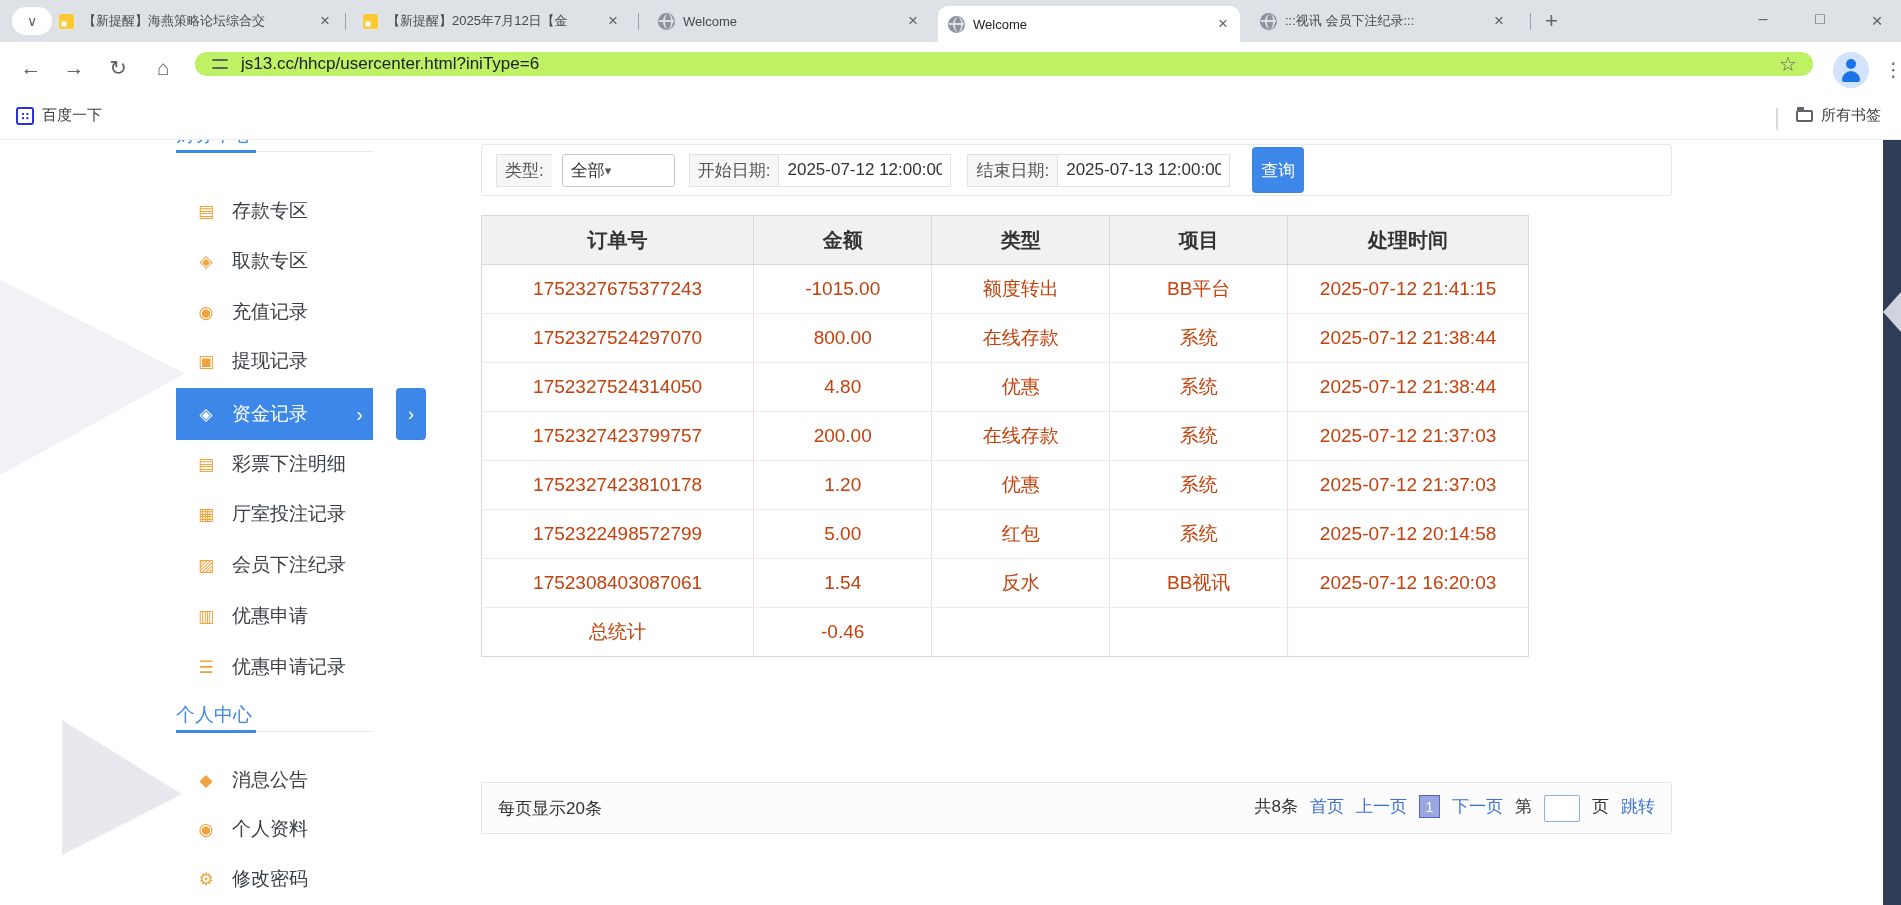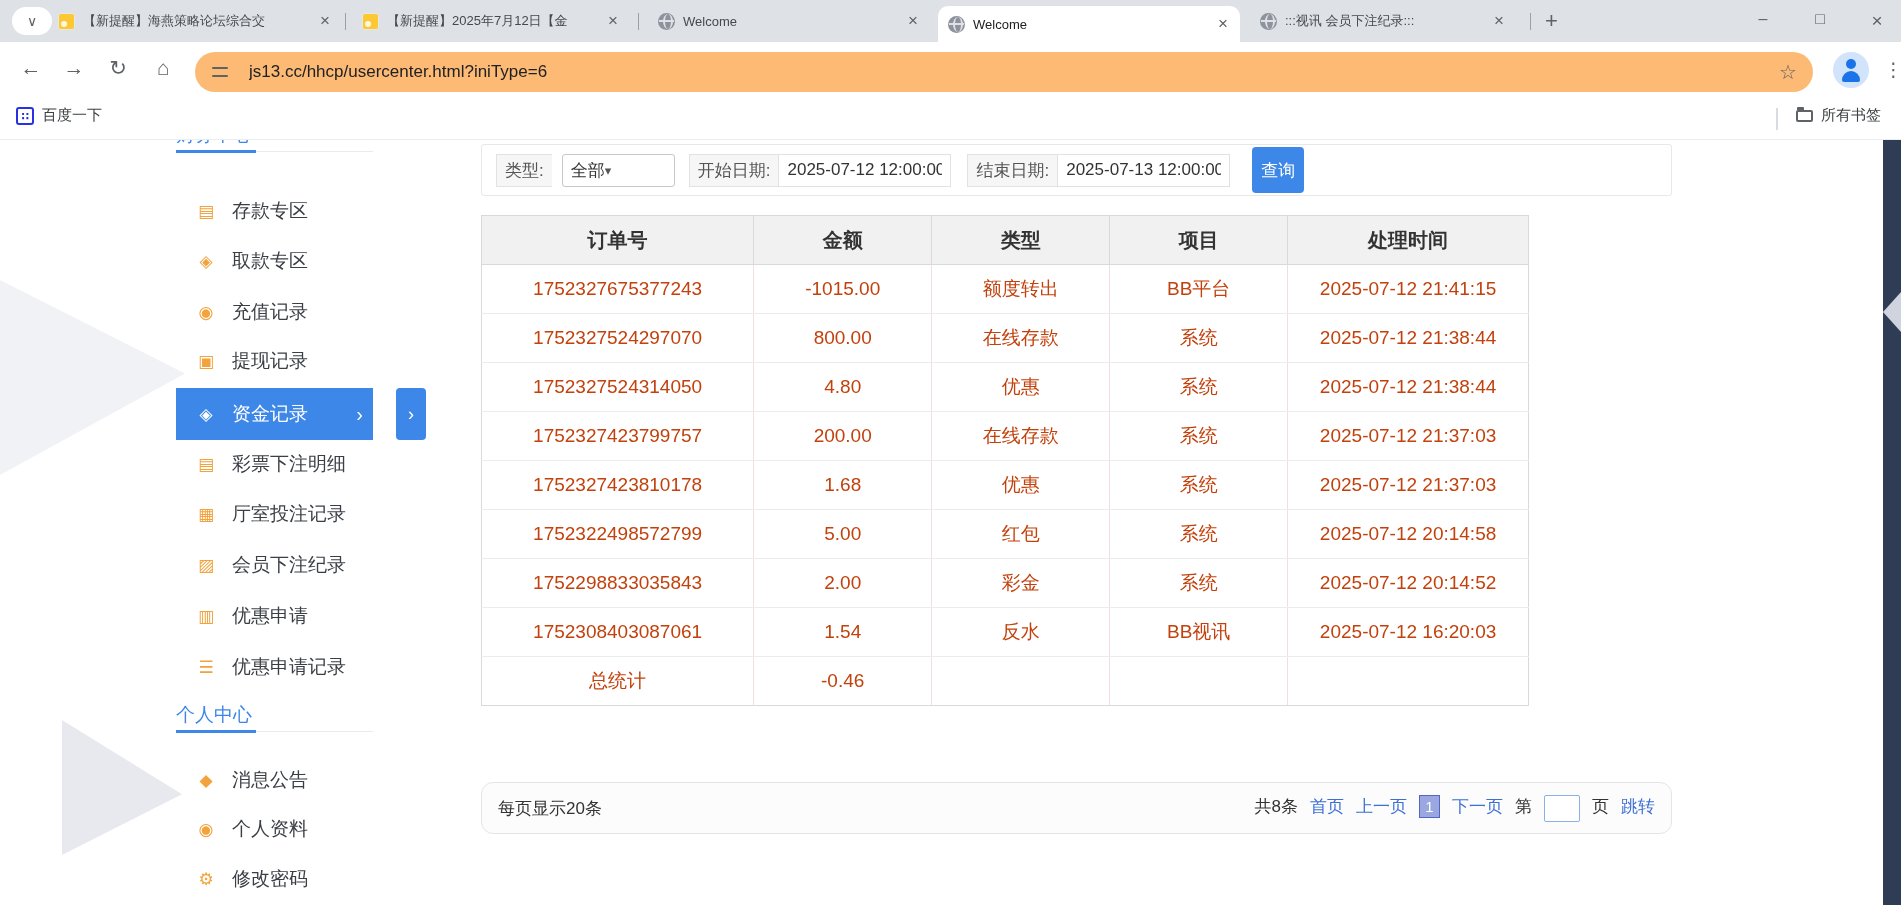--- a/index.html
+++ b/index.html
@@ -24,22 +24,22 @@
   .fav.forum::after { content:""; position:absolute; left:2px; bottom:2px; width:6px; height:6px;
     border-radius:50%; background:rgba(255,255,255,.85); }
   .fav.globe { border-radius:50%; background:#8d939c; }
   .fav.globe::before { content:""; position:absolute; left:1px; right:1px; top:7px; height:2px; background:#dfe1e6; }
   .fav.globe::after { content:""; position:absolute; left:5px; top:1px; bottom:1px; width:6px;
     border-radius:50%; border:2px solid #dfe1e6; border-top:none; border-bottom:none; }
 
   
   .toolbar { position:absolute; top:42px; left:0; width:1901px; height:56px; background:#fff; }
   .nav-ic { position:absolute; top:14px; font-size:21px; color:#5f6368; width:30px; text-align:center; }
-  .omnibox { position:absolute; left:195px; top:10px; width:1618px; height:40px; background:#fdba74;
-    border-radius:20px; display:flex; align-items:center; padding:0 16px; gap:20px; }
+  .omnibox { position:absolute; left:195px; top:10px; width:1618px; height:24px; background:#bef264;
+    border-radius:20px; display:flex; align-items:center; padding:0 16px; gap:12px; }
   .tune { position:relative; width:18px; height:18px; flex:0 0 18px; }
   .tune::before, .tune::after { content:""; position:absolute; left:1px; right:1px; height:2px;
     background:#5f6368; border-radius:1px; }
   .tune::before { top:4px; } .tune::after { bottom:4px; }
   .url { font-size:17px; color:#202124; flex:1; white-space:nowrap; overflow:hidden; }
   .star { font-size:20px; color:#5f6368; }
   .avatar { position:absolute; left:1833px; top:10px; width:36px; height:36px; border-radius:50%; background:#d2e3fc; }
   .avatar::before { content:""; position:absolute; left:13px; top:7px; width:10px; height:10px;
     border-radius:50%; background:#1a73e8; }
   .avatar::after { content:""; position:absolute; left:9px; top:19px; width:18px; height:11px;
@@ -99,21 +99,21 @@
     font-weight:bold; }
   .datatable td { border-top:1px solid #ececec; border-bottom:1px solid #ececec; height:49px;
     font-size:19px; color:#c2410c; text-align:center; }
   .datatable td + td { border-left:1px solid #f3dede; }
   .datatable td:first-child { border-left:1px solid #d9d9d9; }
   .datatable td:last-child { border-right:1px solid #d9d9d9; }
   .datatable tr:last-child td { border-bottom:1px solid #d9d9d9; }
 
   
   .pagebox { position:absolute; left:481px; top:642px; width:1191px; height:52px; background:#fcfcfc;
-    border:1px solid #e5e5e5; border-radius:12px; display:flex; align-items:center;
+    border:1px solid #e5e5e5; border-radius:2px; display:flex; align-items:center;
     justify-content:space-between; padding:0 16px; font-size:17px; color:#333; }
   .pg-right { display:flex; gap:12px; }
   .pg-link { cursor:pointer; }
   .pg-cur { display:inline-flex; align-items:center; justify-content:center; width:21px; height:23px;
     background:#9aa7e0; border:1px solid #5565c4; color:#fff; font-size:15px; }
   .pg-input { width:36px; height:27px; border:1px solid #8ab0e8; border-radius:2px; font-size:16px;
     text-align:center; font-family:inherit; }
 </style>
 </head>
 <body>
@@ -323,38 +323,31 @@
       </tr>
       <tr>
         <td>1752327423799757</td>
         <td>200.00</td>
         <td>在线存款</td>
         <td>系统</td>
         <td>2025-07-12 21:37:03</td>
       </tr>
       <tr>
         <td>1752327423810178</td>
-        <td>1.68</td>
+        <td>1.20</td>
         <td>优惠</td>
         <td>系统</td>
         <td>2025-07-12 21:37:03</td>
       </tr>
       <tr>
         <td>1752322498572799</td>
         <td>5.00</td>
         <td>红包</td>
         <td>系统</td>
         <td>2025-07-12 20:14:58</td>
-      </tr>
-      <tr>
-        <td>1752298833035843</td>
-        <td>2.00</td>
-        <td>彩金</td>
-        <td>系统</td>
-        <td>2025-07-12 20:14:52</td>
       </tr>
       <tr>
         <td>1752308403087061</td>
         <td>1.54</td>
         <td>反水</td>
         <td>BB视讯</td>
         <td>2025-07-12 16:20:03</td>
       </tr>
       <tr>
         <td>总统计</td>

